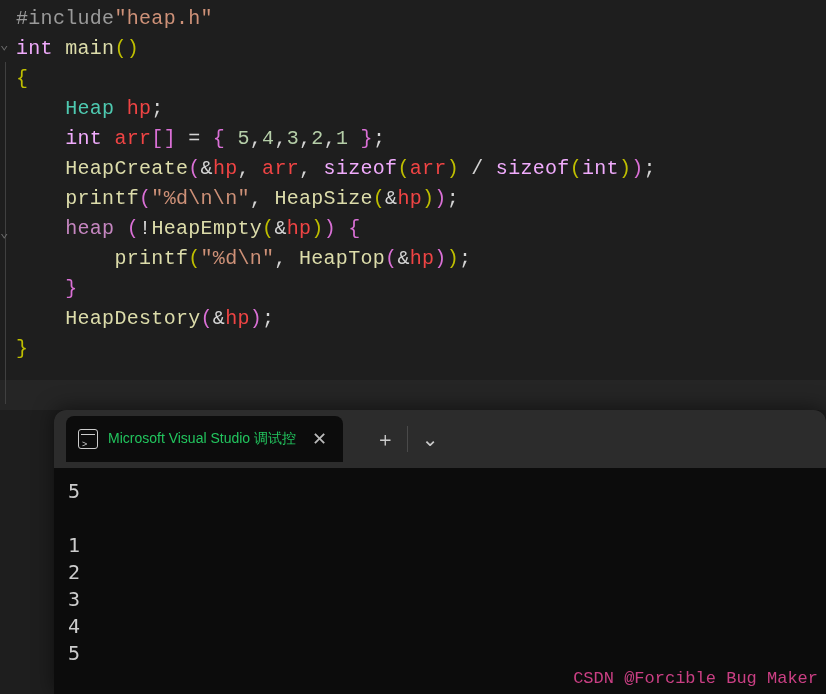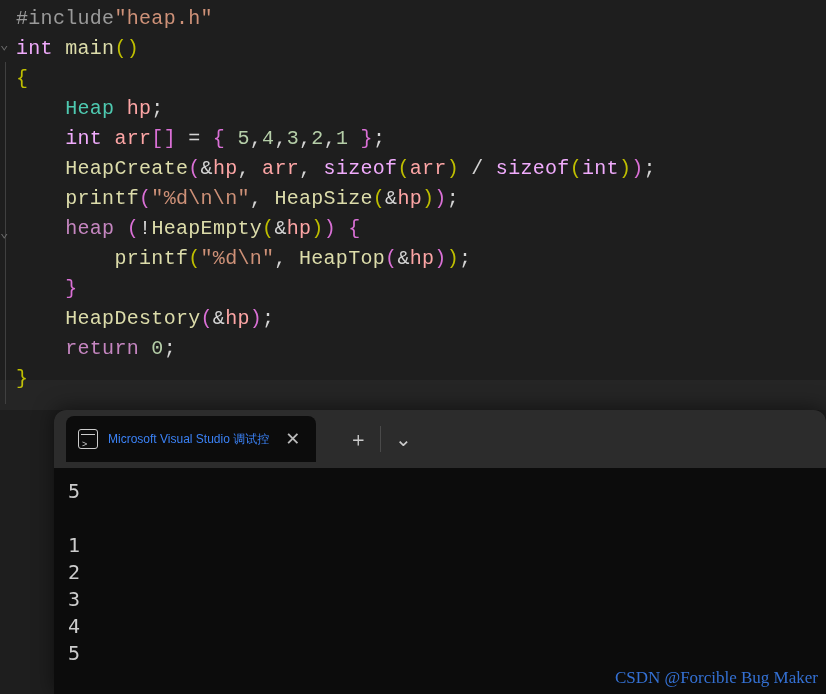--- a/index.html
+++ b/index.html
@@ -31,21 +31,21 @@
     top: 62px;
     width: 1px;
     height: 342px;
     background: #404040;
   }
   .tok-macro    { color: #9a9a9a; }
   .tok-string   { color: #ce9178; }
   .tok-keyword  { color: #f0abfc; }
   .tok-type     { color: #4ec9b0; }
   .tok-func     { color: #dcdcaa; }
-  .tok-var      { color: #fca5a5; }
+  .tok-var      { color: #ef4444; }
   .tok-num      { color: #b5cea8; }
   .tok-op       { color: #d4d4d4; }
   .tok-punct    { color: #bfbf00; }
   .tok-pink     { color: #da70d6; }
   .tok-control  { color: #c586c0; }
 
   
   .terminal-panel {
     position: absolute;
     left: 54px;
@@ -88,23 +88,23 @@
     height: 1.4px; background: #cccccc;
   }
   .tab-icon::after {
     content: ">";
     position: absolute;
     left: 3px; bottom: -1px;
     font-size: 9px; color: #cccccc;
     font-family: sans-serif;
   }
   .tab-title {
-    color: #3b82f6;
+    color: #22c55e;
     font-family: "Segoe UI", sans-serif;
-    font-size: 12px;
+    font-size: 14px;
     white-space: nowrap;
     overflow: hidden;
     max-width: 230px;
   }
   .tab-close {
     color: #bbbbbb;
     font-size: 18px;
     padding: 2px 6px;
     cursor: pointer;
     font-family: sans-serif;
@@ -132,22 +132,22 @@
     font-size: 20px;
     color: #cccccc;
     line-height: 27px;
   }
   .terminal-body .out-line { white-space: pre; }
 
   .watermark {
     position: absolute;
     right: 8px;
     bottom: 6px;
-    color: #3b82f6;
-    font-family: Liberation Serif, serif;
+    color: #ec4899;
+    font-family: Liberation Mono, monospace;
     font-size: 17px;
     opacity: 0.85;
   }
   .hl-line {
     position: absolute;
     left: 0; right: 0;
     height: 30px;
     background: rgba(255,255,255,0.035);
     pointer-events: none;
   }
@@ -166,21 +166,20 @@
 <div class="line"><span class="tok-keyword">int</span> <span class="tok-func">main</span><span class="tok-punct">()</span></div>
 <div class="line"><span class="tok-punct">{</span></div>
 <div class="line">    <span class="tok-type">Heap</span> <span class="tok-var">hp</span><span class="tok-op">;</span></div>
 <div class="line">    <span class="tok-keyword">int</span> <span class="tok-var">arr</span><span class="tok-pink">[]</span><span class="tok-op"> = </span><span class="tok-pink">{ </span><span class="tok-num">5</span><span class="tok-op">,</span><span class="tok-num">4</span><span class="tok-op">,</span><span class="tok-num">3</span><span class="tok-op">,</span><span class="tok-num">2</span><span class="tok-op">,</span><span class="tok-num">1</span><span class="tok-pink"> }</span><span class="tok-op">;</span></div>
 <div class="line">    <span class="tok-func">HeapCreate</span><span class="tok-pink">(</span><span class="tok-op">&amp;</span><span class="tok-var">hp</span><span class="tok-op">, </span><span class="tok-var">arr</span><span class="tok-op">, </span><span class="tok-keyword">sizeof</span><span class="tok-punct">(</span><span class="tok-var">arr</span><span class="tok-punct">)</span><span class="tok-op"> / </span><span class="tok-keyword">sizeof</span><span class="tok-punct">(</span><span class="tok-keyword">int</span><span class="tok-punct">)</span><span class="tok-pink">)</span><span class="tok-op">;</span></div>
 <div class="line">    <span class="tok-func">printf</span><span class="tok-pink">(</span><span class="tok-string">"%d\n\n"</span><span class="tok-op">, </span><span class="tok-func">HeapSize</span><span class="tok-punct">(</span><span class="tok-op">&amp;</span><span class="tok-var">hp</span><span class="tok-punct">)</span><span class="tok-pink">)</span><span class="tok-op">;</span></div>
 <div class="line">    <span class="tok-control">heap</span><span> </span><span class="tok-pink">(</span><span class="tok-op">!</span><span class="tok-func">HeapEmpty</span><span class="tok-punct">(</span><span class="tok-op">&amp;</span><span class="tok-var">hp</span><span class="tok-punct">)</span><span class="tok-pink">)</span><span> </span><span class="tok-pink">{</span></div>
 <div class="line">        <span class="tok-func">printf</span><span class="tok-punct">(</span><span class="tok-string">"%d\n"</span><span class="tok-op">, </span><span class="tok-func">HeapTop</span><span class="tok-pink">(</span><span class="tok-op">&amp;</span><span class="tok-var">hp</span><span class="tok-pink">)</span><span class="tok-punct">)</span><span class="tok-op">;</span></div>
 <div class="line">    <span class="tok-pink">}</span></div>
 <div class="line">    <span class="tok-func">HeapDestory</span><span class="tok-pink">(</span><span class="tok-op">&amp;</span><span class="tok-var">hp</span><span class="tok-pink">)</span><span class="tok-op">;</span></div>
-<div class="line">    <span class="tok-control">return</span><span> </span><span class="tok-num">0</span><span class="tok-op">;</span></div>
 <div class="line"><span class="tok-punct">}</span></div>
 </div>
 
 <div class="terminal-panel">
   <div class="tabbar">
     <div class="tab">
       <div class="tab-icon"></div>
       <div class="tab-title">Microsoft Visual Studio 调试控</div>
       <div class="tab-close">✕</div>
     </div>

